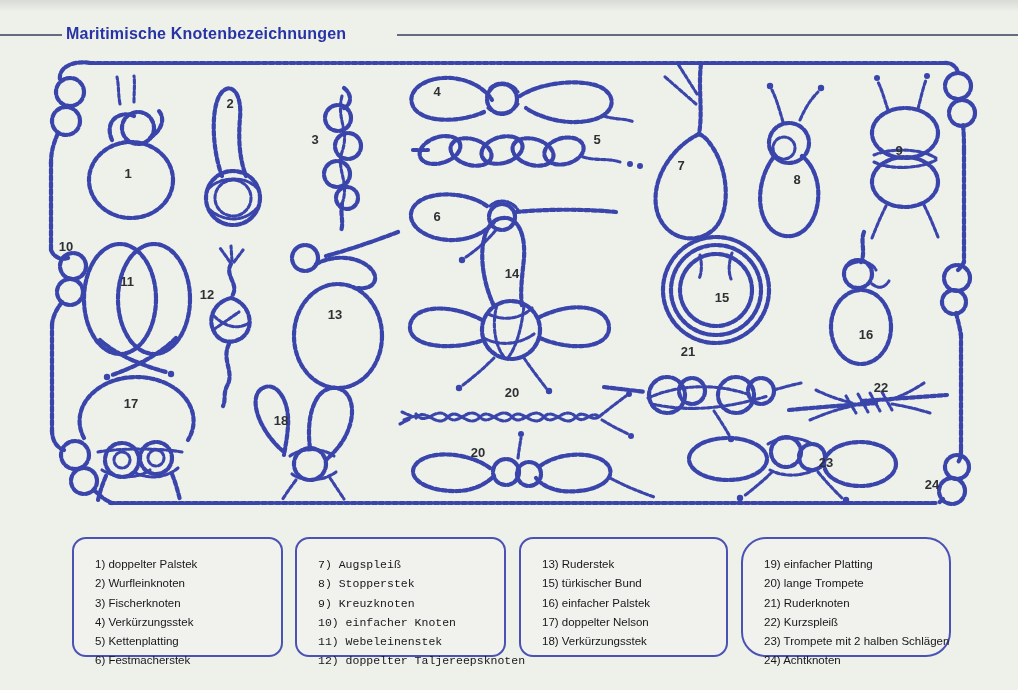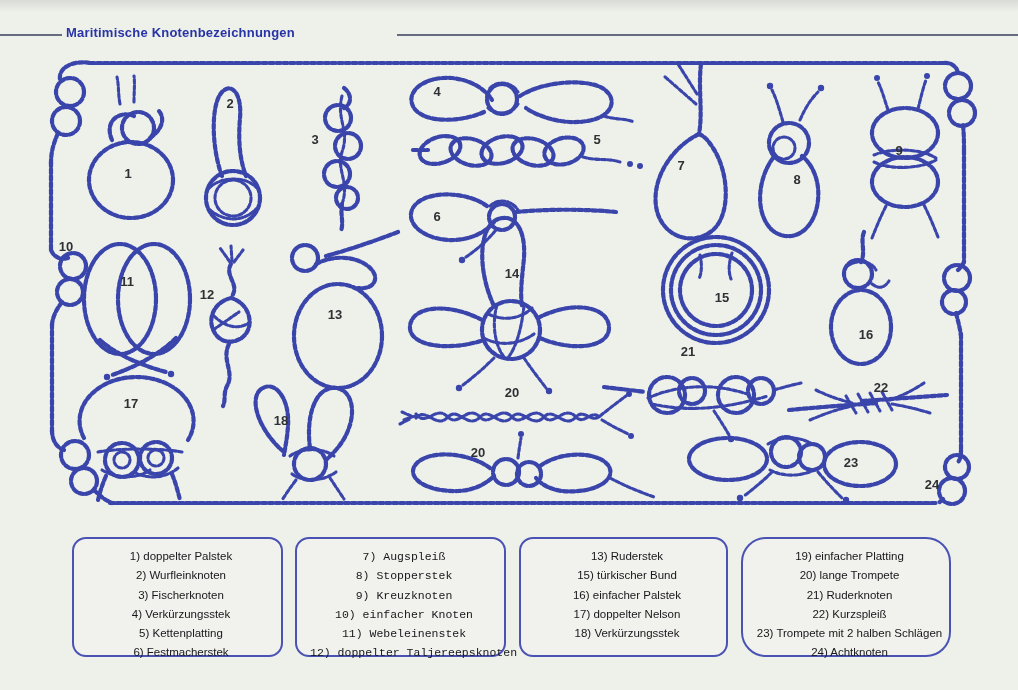--- a/index.html
+++ b/index.html
@@ -10,37 +10,37 @@
     --color-label:#2f3034;
     --color-legend_border:#4a52b4;
     --color-legend_text:#17171a;
   }
   html,body{margin:0;padding:0;}
   body{width:1018px;height:690px;overflow:hidden;background:var(--color-background);
        font-family:"Liberation Sans",sans-serif;position:relative;}
   .page{position:absolute;inset:0;}
   .scan-strip{position:absolute;left:0;top:0;width:1018px;height:12px;
       background:linear-gradient(#d9dbd6,rgba(238,240,234,0));}
-  .title{position:absolute;left:66px;top:25px;font-size:13px;font-weight:bold;
+  .title{position:absolute;left:66px;top:25px;font-size:16px;font-weight:bold;
       letter-spacing:.2px;color:var(--color-title);white-space:nowrap;}
   .rule{position:absolute;top:34px;height:2px;background:var(--color-rule);opacity:.85;}
   .rule-left{left:0;width:62px;}
   .rule-right{left:397px;width:621px;}
   svg{position:absolute;left:0;top:0;}
   .r{fill:none;stroke:var(--color-rope);stroke-width:4.2;stroke-linecap:round;
      stroke-linejoin:round;stroke-dasharray:4.5 2.4;}
   .rt{fill:none;stroke:var(--color-rope);stroke-width:3.1;stroke-linecap:round;
      stroke-linejoin:round;stroke-dasharray:4 2.2;}
   .dot{fill:var(--color-rope);stroke:none;}
   .knum{position:absolute;transform:translate(-50%,-50%);font-size:13px;font-weight:bold;
       color:var(--color-label);}
   .legend-box{position:absolute;top:537px;height:120px;box-sizing:border-box;
       border:2px solid var(--color-legend_border);border-radius:14px;
       padding:8px 6px 6px 13px;background:rgba(255,255,255,.18);}
-  .legend-box ul{margin:0;padding:0;list-style:none;text-align:center;}
+  .legend-box ul{margin:8px;padding:0;list-style:none;}
   .legend-box li{font-size:11.5px;line-height:19.3px;color:var(--color-legend_text);
       white-space:nowrap;}
   .lb1{left:72px;width:211px;}
   .lb2{left:295px;width:211px;font-family:Liberation Mono, monospace;}
   .lb3{left:519px;width:209px;}
   .lb4{left:741px;width:210px;border-radius:25px;}
 </style>
 </head>
 <body>
 
@@ -333,21 +333,21 @@
   <span class="knum" style="left:335px;top:314px">13</span>
   <span class="knum" style="left:512px;top:273px">14</span>
   <span class="knum" style="left:722px;top:297px">15</span>
   <span class="knum" style="left:866px;top:334px">16</span>
   <span class="knum" style="left:131px;top:403px">17</span>
   <span class="knum" style="left:281px;top:420px">18</span>
   <span class="knum" style="left:512px;top:392px">20</span>
   <span class="knum" style="left:478px;top:452px">20</span>
   <span class="knum" style="left:688px;top:351px">21</span>
   <span class="knum" style="left:881px;top:387px">22</span>
-  <span class="knum" style="left:851px;top:462px">23</span>
+  <span class="knum" style="left:826px;top:462px">23</span>
   <span class="knum" style="left:932px;top:484px">24</span>
 
   <div class="legend-box lb1">
     <ul>
       <li>1) doppelter Palstek</li>
       <li>2) Wurfleinknoten</li>
       <li>3) Fischerknoten</li>
       <li>4) Verkürzungsstek</li>
       <li>5) Kettenplatting</li>
       <li>6) Festmacherstek</li>

